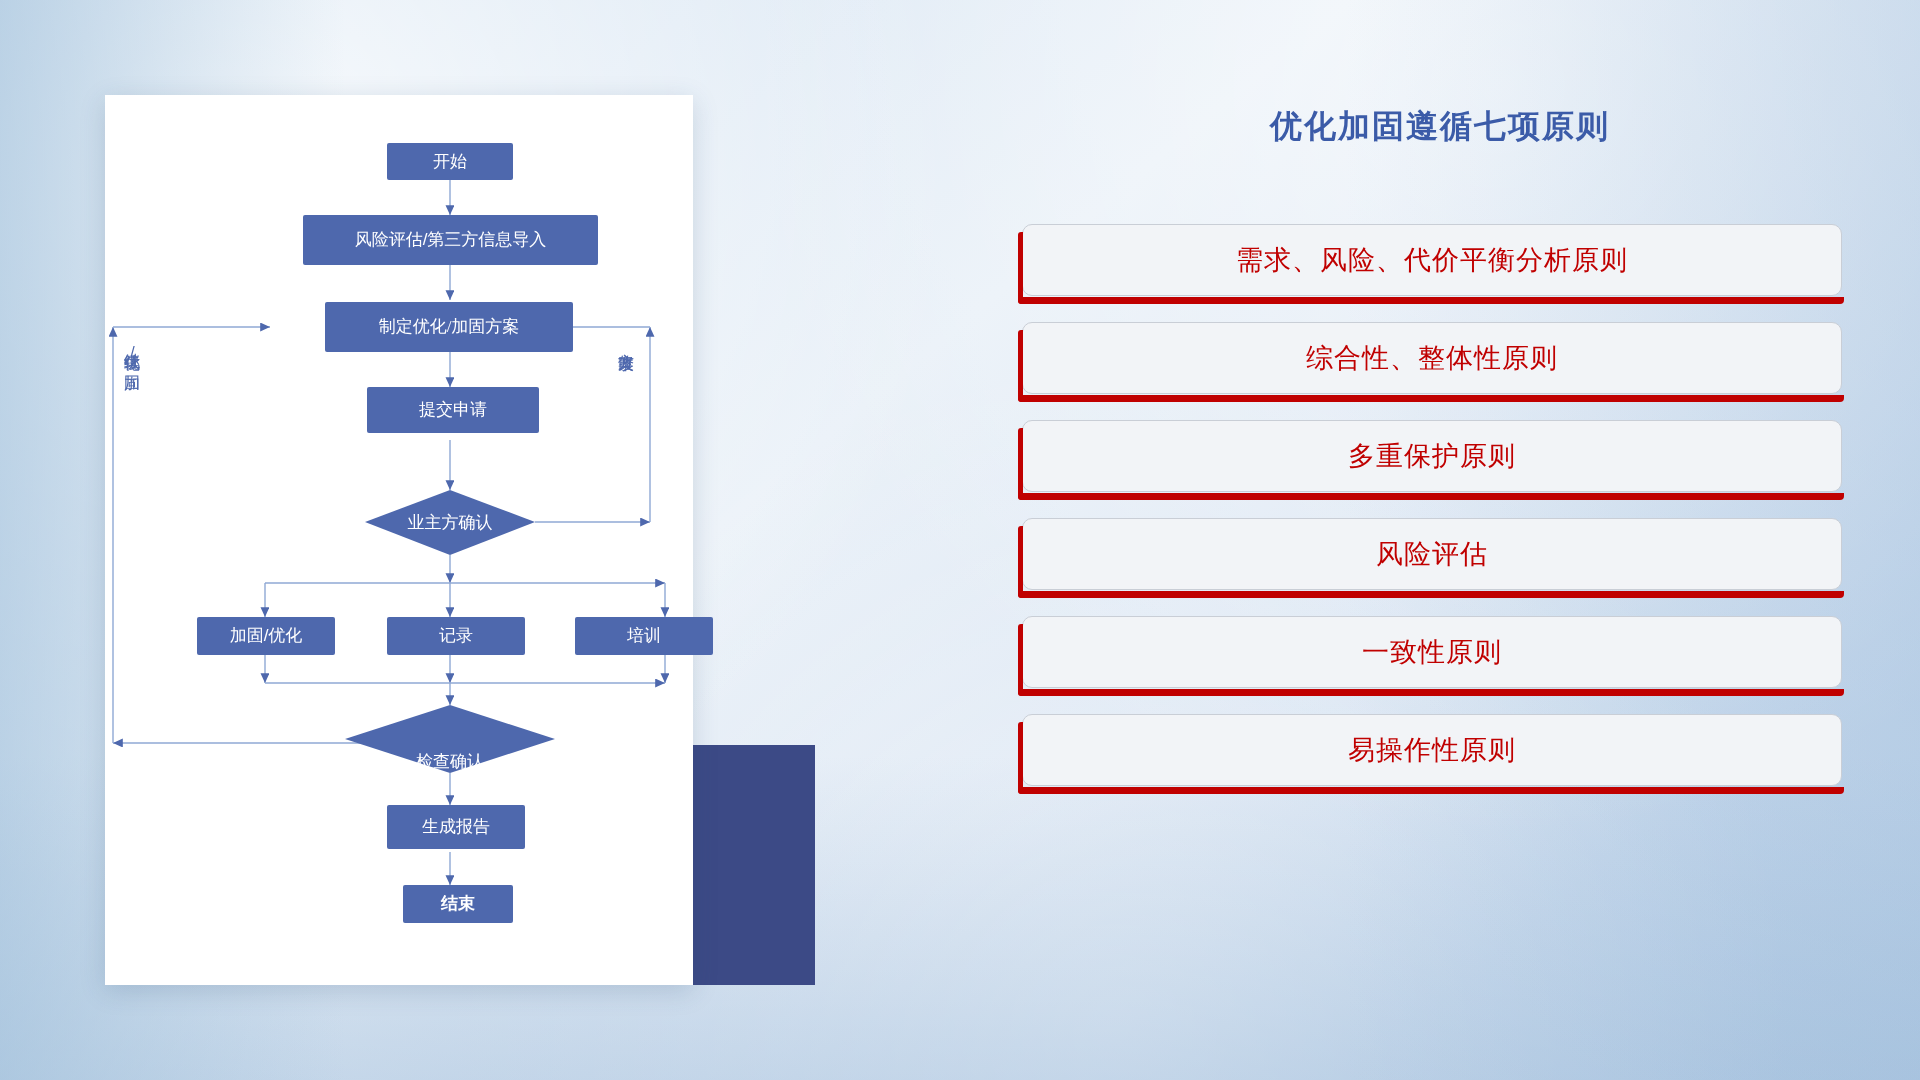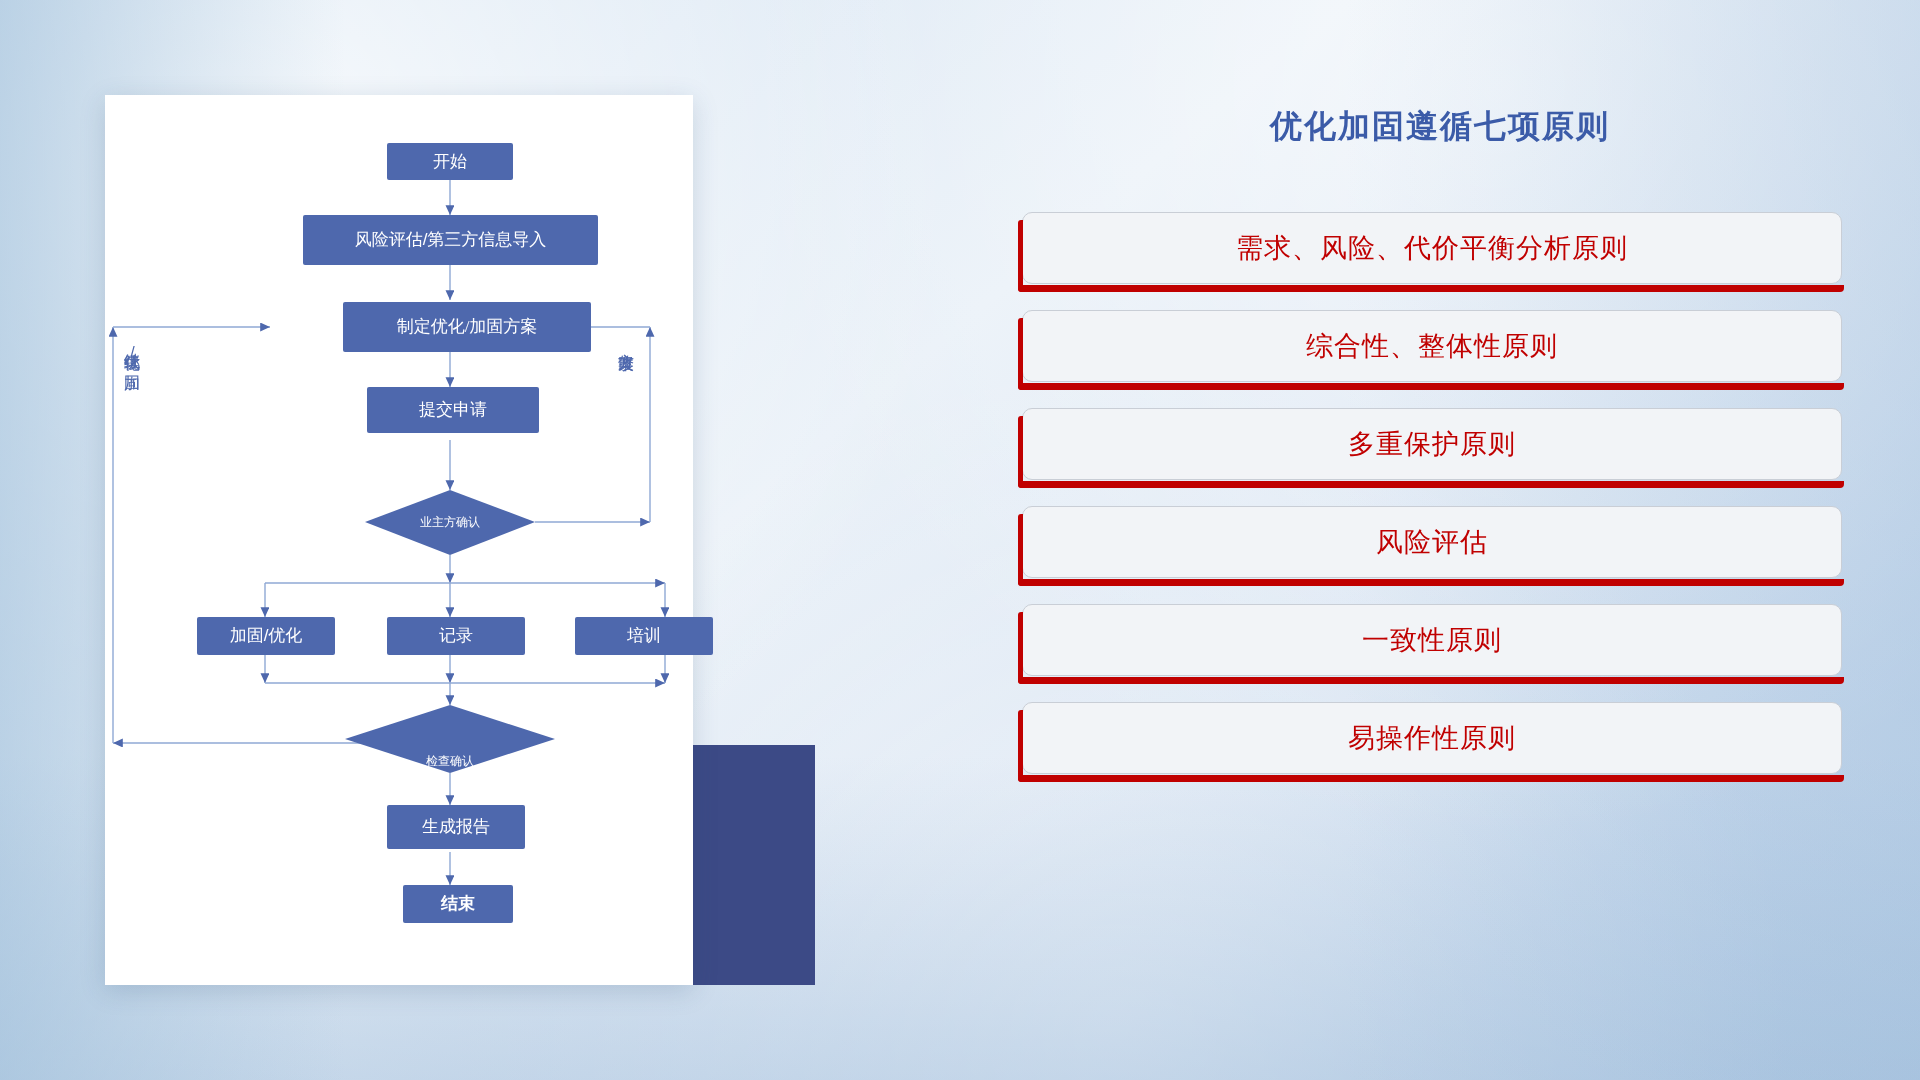--- a/index.html
+++ b/index.html
@@ -65,21 +65,21 @@
     align-items: center;
     justify-content: center;
     white-space: nowrap;
     border-radius: 2px;
     box-sizing: border-box;
     padding: 0 10px;
   }
   .diamond-label {
     position: absolute;
     color: #ffffff;
-    font-size: 12px;
+    font-size: 17px;
     display: flex;
     align-items: center;
     justify-content: center;
     pointer-events: none;
   }
   .side-label {
     position: absolute;
     color: #4e68ad;
     font-size: 16px;
     line-height: 1.12;
@@ -96,21 +96,21 @@
     width: 840px;
     text-align: center;
     font-size: 32px;
     font-weight: bold;
     color: #3b5ba8;
     letter-spacing: 2px;
   }
   .principles {
     position: absolute;
     left: 1022px;
-    top: 212px;
+    top: 224px;
     width: 820px;
   }
   .principle {
     position: relative;
     height: 72px;
     margin-bottom: 26px;
     background: #f2f4f7;
     border: 1px solid #c9ced6;
     border-radius: 10px;
     display: flex;
@@ -200,21 +200,21 @@
       </svg>
 
       <div class="node" style="left:282px; top:48px; width:126px; height:37px;">
         <span>开始</span>
       </div>
 
       <div class="node" style="left:198px; top:120px; width:295px; height:50px;">
         <span>风险评估/第三方信息导入</span>
       </div>
 
-      <div class="node" style="left:238px; top:207px; width:248px; height:50px;font-family:Liberation Serif, serif;">
+      <div class="node" style="left:220px; top:207px; width:248px; height:50px;font-family:Liberation Serif, serif;">
         <span>制定优化/加固方案</span>
       </div>
 
       <div class="node" style="left:262px; top:292px; width:172px; height:46px;">
         <span>提交申请</span>
       </div>
 
       <div class="diamond-label" style="left:260px; top:412px; width:170px; height:30px;">
         <span>业主方确认</span>
       </div>

